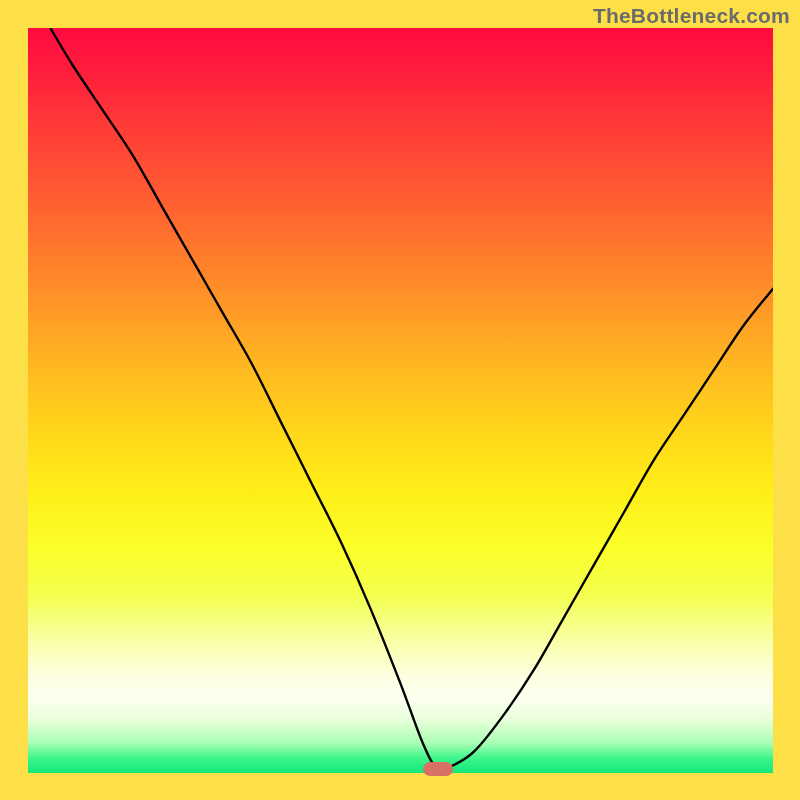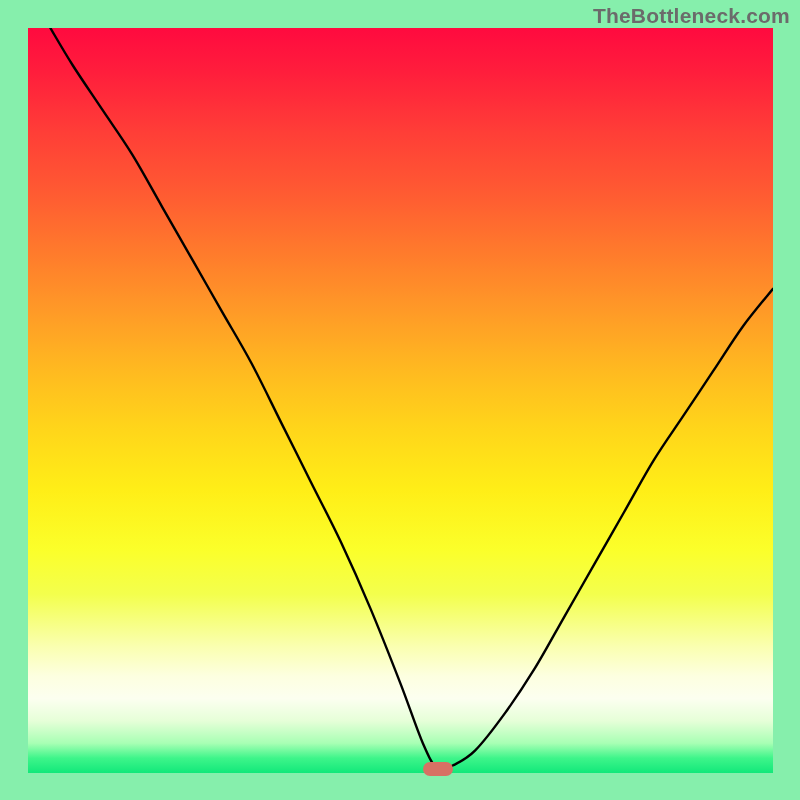--- a/index.html
+++ b/index.html
@@ -8,21 +8,21 @@
     width: 800px;
     height: 800px;
     background: #000;
     overflow: hidden;
     font-family: Arial, Helvetica, sans-serif;
   }
   .container {
     position: relative;
     width: 800px;
     height: 800px;
-    background: #86efac;
+    background: #fde047;
   }
   .watermark {
     position: absolute;
     top: 4px;
     right: 10px;
     font-size: 21px;
     font-weight: bold;
     color: #6b6b6b;
     z-index: 10;
     letter-spacing: 0.2px;

